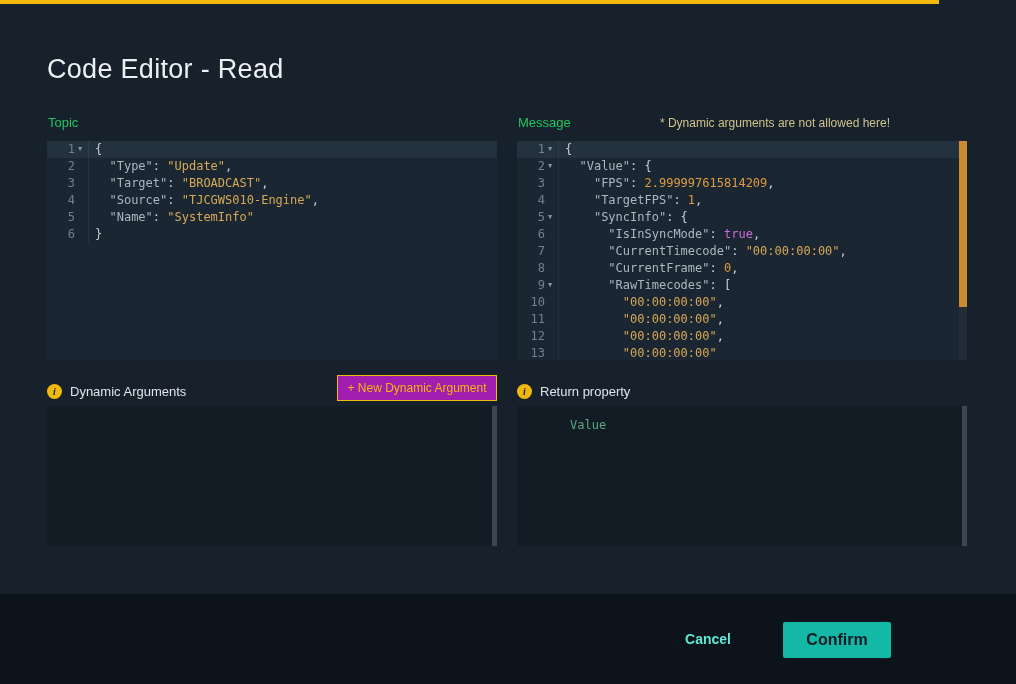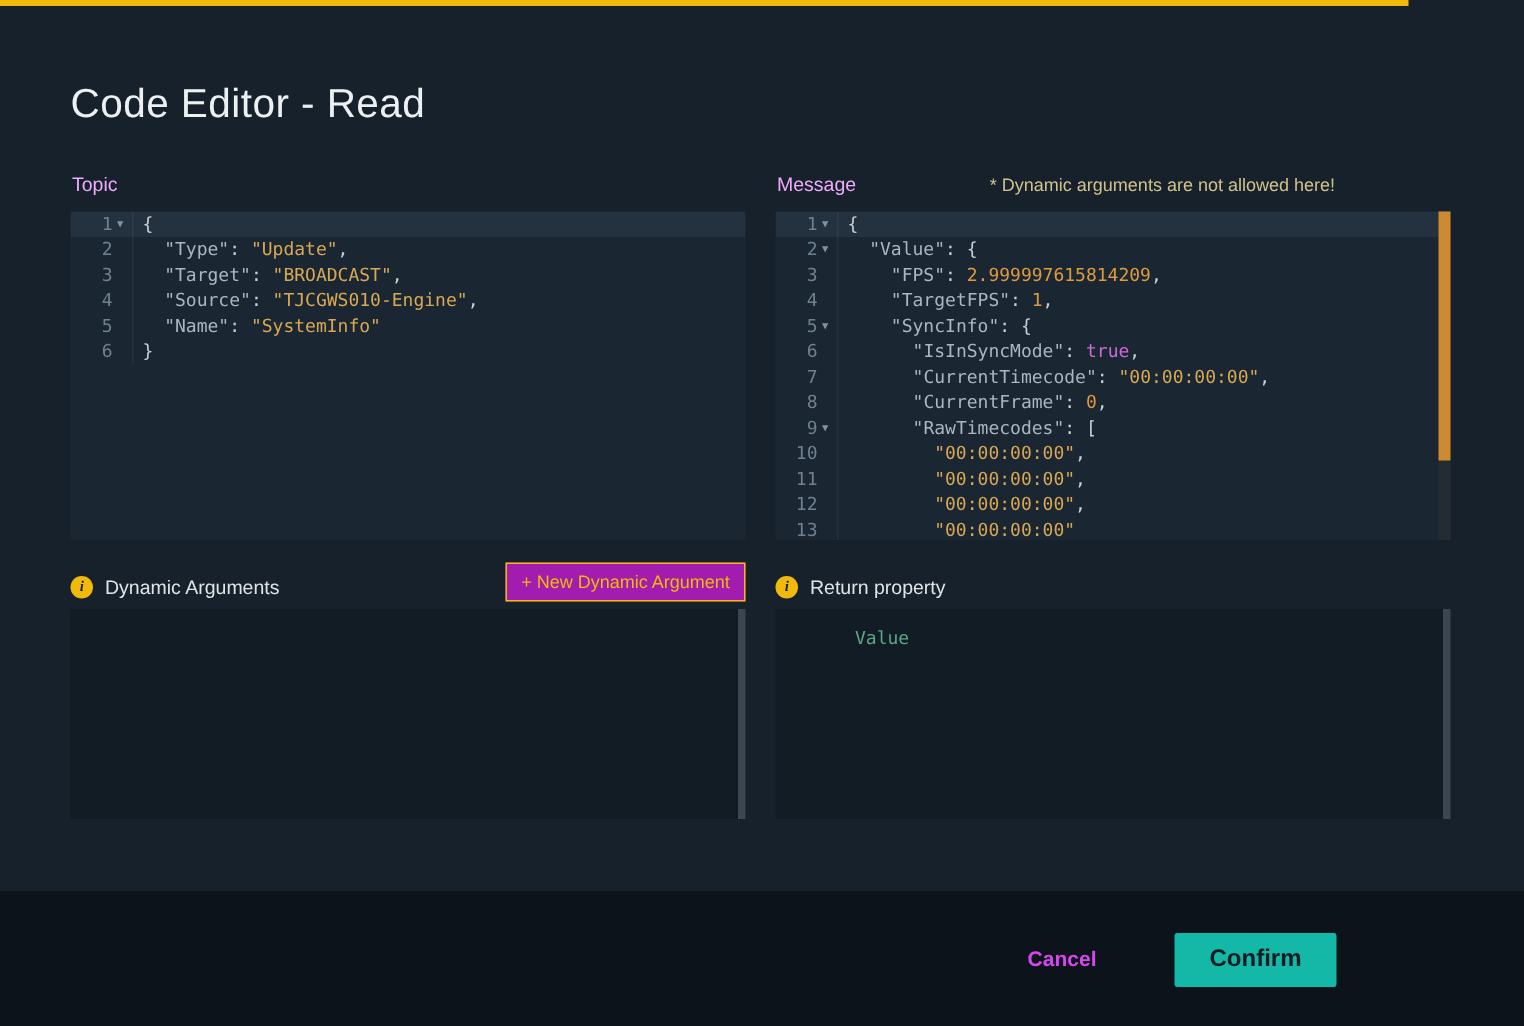--- a/index.html
+++ b/index.html
@@ -5,21 +5,21 @@
   * { margin:0; padding:0; box-sizing:border-box; }
   html,body { width:1016px; height:684px; overflow:hidden; }
   body { background:#17212b; font-family:"Liberation Sans", sans-serif; position:relative; }
   .screen { position:absolute; inset:0; width:939px; height:684px; }
 
   .accent-bar { position:absolute; top:0; left:0; width:100%; height:4px; background:#f0b90b; }
 
   .dialog-title { position:absolute; left:47px; top:54px; font-size:27px; font-weight:500;
     color:#ecf0f2; letter-spacing:0.3px; }
 
-  .pane-label { position:absolute; top:115px; font-size:13px; color:#f0abfc; }
+  .pane-label { position:absolute; top:115px; font-size:13px; color:#22c55e; }
   .label-topic { left:48px; }
   .label-message { left:518px; }
   .dyn-note { position:absolute; top:116px; right:49px; font-size:12px; color:#d0c28c; }
 
   .editor { position:absolute; top:141px; width:450px; height:219px; background:#1a2733;
     font-family:"DejaVu Sans Mono", monospace; font-size:12px; line-height:17px;
     overflow:hidden; }
   .editor-topic { left:47px; }
   .editor-message { left:517px; }
 
@@ -55,21 +55,21 @@
     font-family:"Liberation Sans", sans-serif; }
 
   .panel { position:absolute; top:406px; width:450px; height:140px; background:#121c24; }
   .panel-left { left:47px; }
   .panel-right { left:517px; }
   .panel-scroll { position:absolute; top:0; right:0; width:5px; height:140px; background:rgba(94,106,116,0.55); }
   .ret-value { position:absolute; top:12px; left:14px; font-family:"DejaVu Sans Mono", monospace;
     font-size:12px; color:#5ba884;margin-left:39px; }
 
   .footer { position:absolute; left:0; top:594px; width:1016px; height:90px; background:#0c131a; }
-  .cancel-btn { position:absolute; top:631px; right:208px; color:#d946ef; font-size:14px;
+  .cancel-btn { position:absolute; top:631px; right:208px; color:#5eead4; font-size:14px;
     font-weight:bold; cursor:pointer; }
   .confirm-btn { position:absolute; top:622px; right:48px; width:108px; height:36px;
     background:#14b8a6; color:#141b22; font-size:16px; font-weight:bold; border:none;
     border-radius:2px; display:flex; align-items:center; justify-content:center; cursor:pointer; }
 </style>
 </head>
 <body>
 
 <div class="screen">
 

